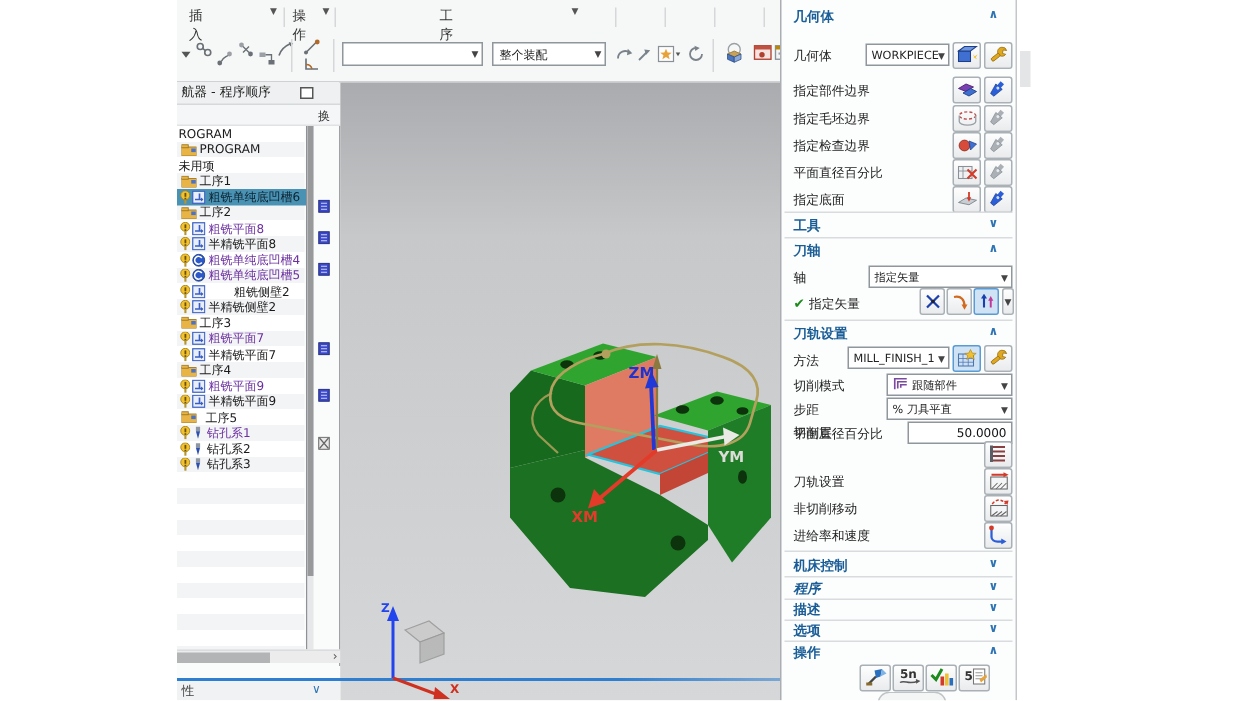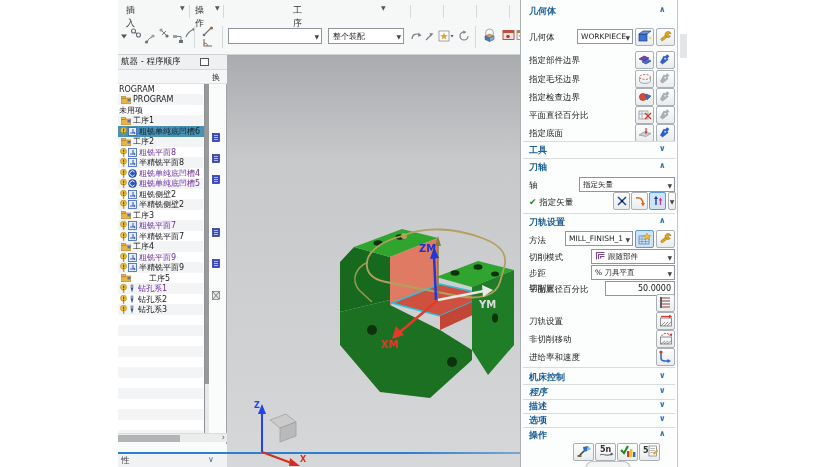--- a/index.html
+++ b/index.html
@@ -361,21 +361,21 @@
               <rect x="2.9" y="6.2" width="1.4" height="2.6" fill="#b5952d"></rect>
             </svg>
           </span>
           <span class="ticn">
             <svg width="9" height="9" viewBox="0 0 9 9">
               <rect x="0.5" y="0.5" width="8" height="8" fill="#e9eefc" stroke="#3a5fc0" stroke-width="0.8"></rect>
               <path d="M2,6 L7,6 M5,2 L5,6" stroke="#3a5fc0" stroke-width="1.1" fill="none"></path>
               <polygon points="6,4.6 7.6,6 6,7.4" fill="#3a5fc0"></polygon>
             </svg>
           </span>
-          <span style="margin-left:1px">粗铣侧壁2</span>
+          <span style="margin-left:18px">粗铣侧壁2</span>
         </div>
         <div class="trow" style="top: 115.5px;">
           <span class="ticn" style="margin-left:2px">
             <svg width="7" height="9" viewBox="0 0 7 9">
               <circle cx="3.5" cy="3.2" r="3" fill="#f2c22e" stroke="#a8821a" stroke-width="0.6"></circle>
               <rect x="3" y="1.6" width="1.2" height="2.6" fill="#6b4f00"></rect>
               <rect x="3" y="4.8" width="1.2" height="1.1" fill="#6b4f00"></rect>
               <rect x="2.9" y="6.2" width="1.4" height="2.6" fill="#b5952d"></rect>
             </svg>
           </span>
@@ -481,21 +481,21 @@
           <span style="margin-left:1px">半精铣平面9</span>
         </div>
         <div class="trow" style="top: 189px;">
           <span class="ticn" style="margin-left:3px">
             <svg width="10" height="8" viewBox="0 0 10 8">
               <rect x="0" y="2" width="10" height="6" fill="#e8b445" stroke="#a07820" stroke-width="0.6"></rect>
               <rect x="0" y="0.5" width="4.5" height="2" fill="#e8b445" stroke="#a07820" stroke-width="0.6"></rect>
               <rect x="6.5" y="3" width="3" height="2.4" fill="#4a72c8"></rect>
             </svg>
           </span>
-          <span style="margin-left:17px">工序5</span>
+          <span style="margin-left:5px">工序5</span>
         </div>
         <div class="trow purple" style="top: 199.5px;">
           <span class="ticn" style="margin-left:2px">
             <svg width="7" height="9" viewBox="0 0 7 9">
               <circle cx="3.5" cy="3.2" r="3" fill="#f2c22e" stroke="#a8821a" stroke-width="0.6"></circle>
               <rect x="3" y="1.6" width="1.2" height="2.6" fill="#6b4f00"></rect>
               <rect x="3" y="4.8" width="1.2" height="1.1" fill="#6b4f00"></rect>
               <rect x="2.9" y="6.2" width="1.4" height="2.6" fill="#b5952d"></rect>
             </svg>
           </span>

